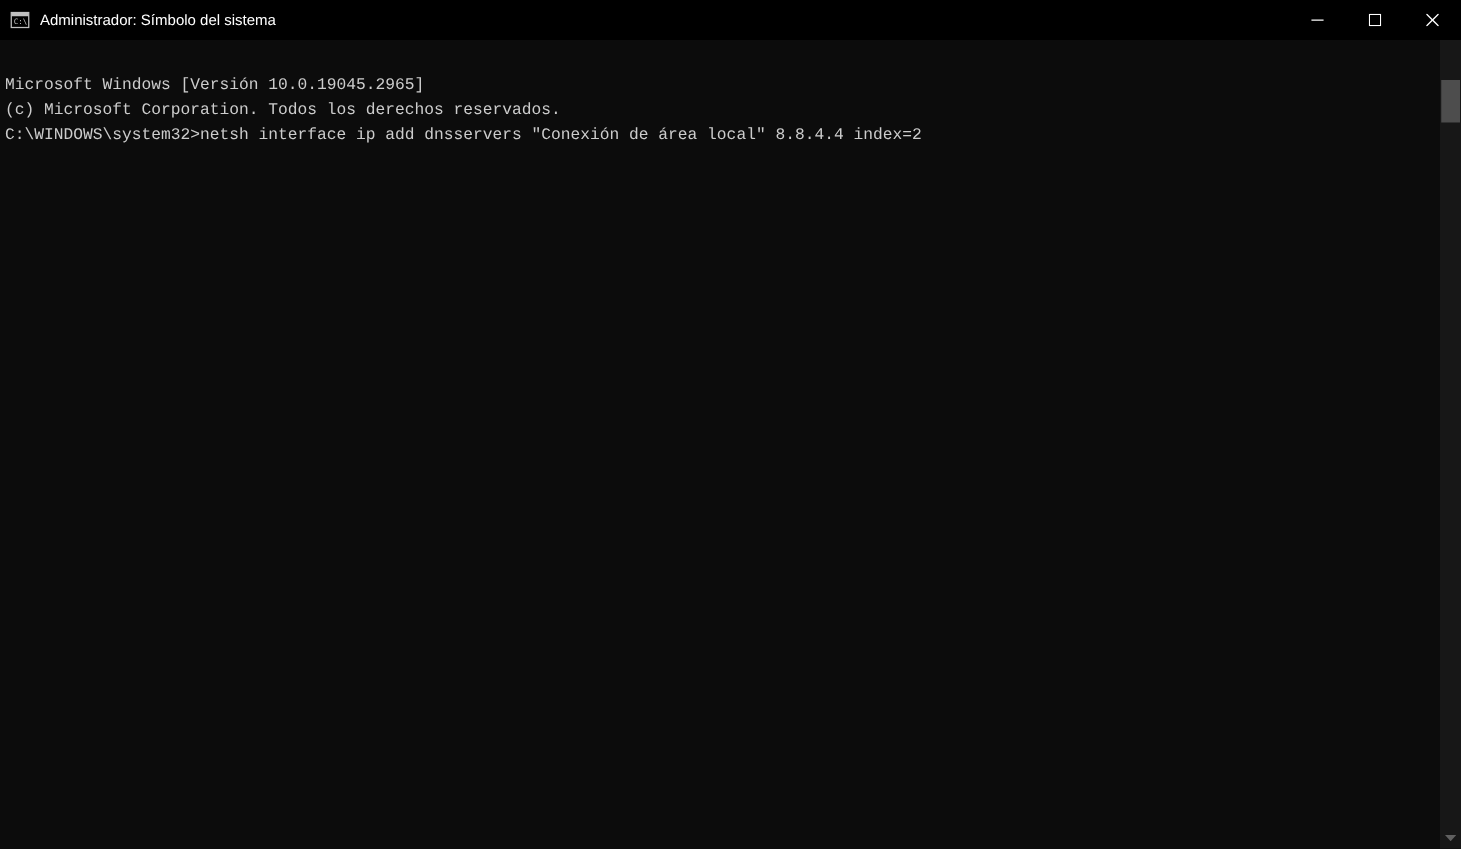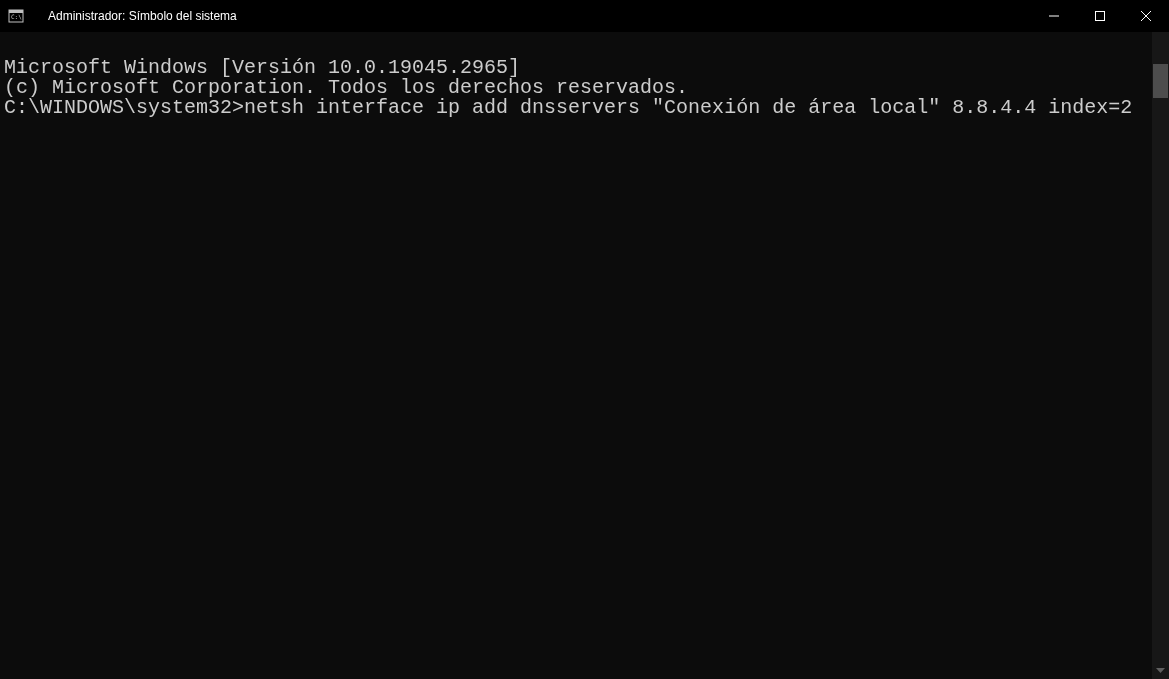--- a/index.html
+++ b/index.html
@@ -20,21 +20,21 @@
       background: #000000;
       display: flex;
       align-items: center;
       justify-content: space-between;
       padding-left: 8px;
       user-select: none;
     }
     .titlebar-left {
       display: flex;
       align-items: center;
-      gap: 24px;
+      gap: 8px;
     }
     .titlebar-icon {
       width: 16px;
       height: 16px;
       display: flex;
       align-items: center;
       justify-content: center;
     }
     .titlebar-title {
       color: #ffffff;
@@ -56,21 +56,21 @@
       cursor: pointer;
     }
     .terminal-wrapper {
       position: relative;
       width: 100%;
       height: calc(100% - 32px);
     }
     .terminal {
       padding: 6px 0 6px 4px;
       color: #cccccc;
-      font-size: 20px;
+      font-size: 13px;
       line-height: 20px;
       white-space: pre;
       font-family: Consolas, 'Courier New', monospace;
       height: 100%;
       width: calc(100% - 17px);
       overflow: hidden;
     }
     .terminal-line {
       color: #cccccc;
     }

